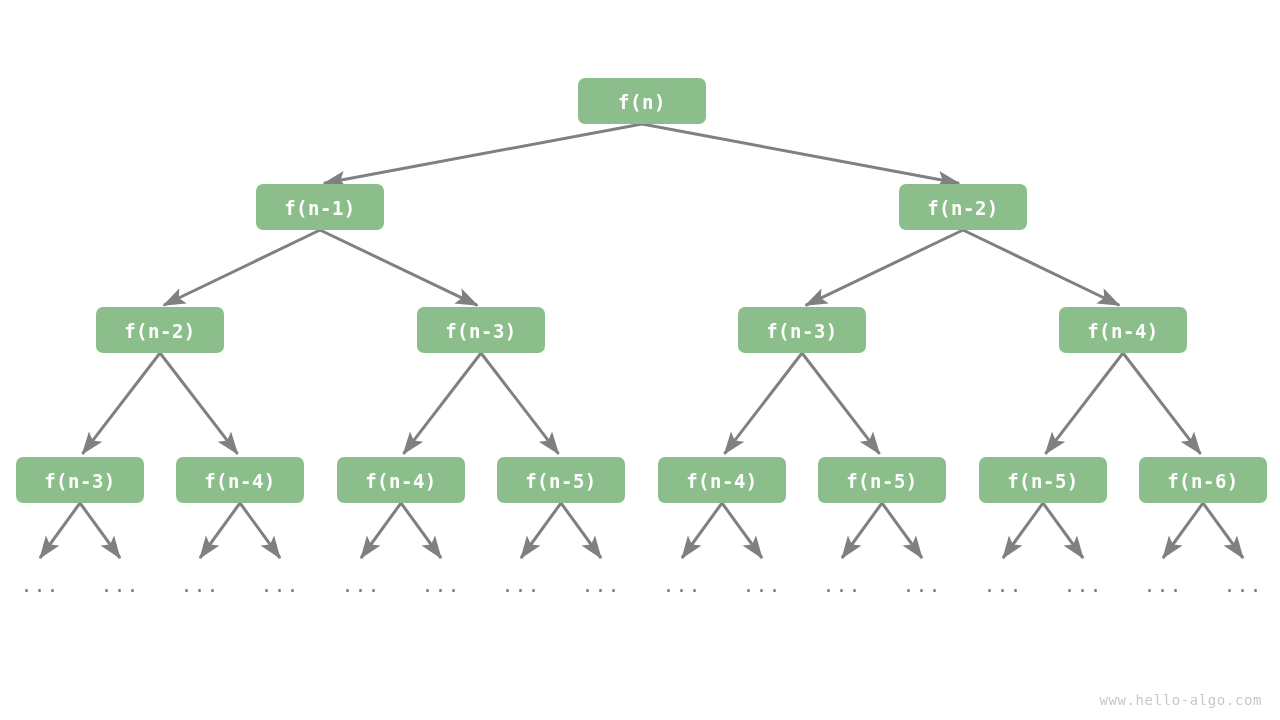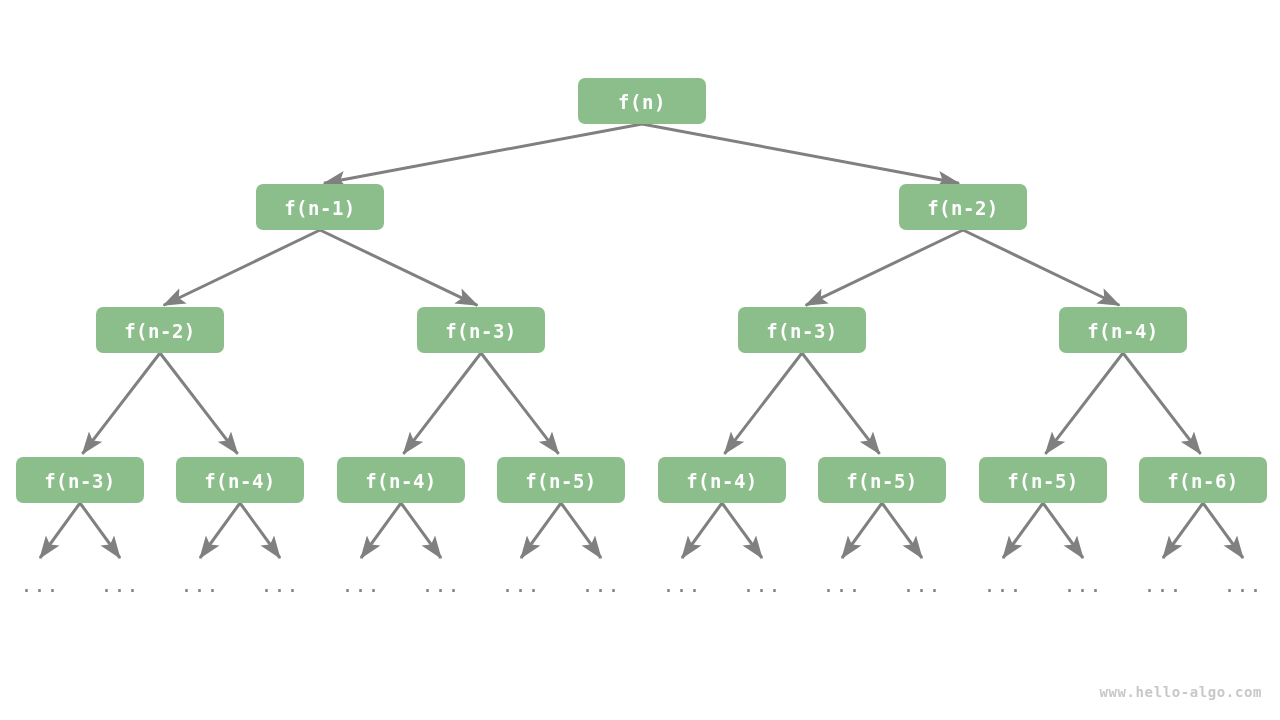--- a/index.html
+++ b/index.html
@@ -40,27 +40,26 @@
     font-family: "DejaVu Sans Mono", "Liberation Mono", monospace;
     font-size: 20px;
     fill: #808080;
     dominant-baseline: central;
     text-anchor: middle;
     letter-spacing: 1px;
   }
   .watermark {
     position: absolute;
     right: 18px;
-    bottom: 20px;
+    bottom: 12px;
     font-family: "DejaVu Sans Mono", "Liberation Mono", monospace;
     font-size: 14px;
     color: #c8c8c8;
     letter-spacing: 0.6px;
     white-space: nowrap;
-    font-weight: bold;
   }
 </style>
 </head>
 <body>
 
 <div id="diagram-root">
 
   <svg id="tree-svg" viewBox="0 0 1280 720">
     <defs>
       <marker id="arrowhead" markerWidth="9" markerHeight="9" refX="7.2" refY="3.2" orient="auto" markerUnits="strokeWidth">

